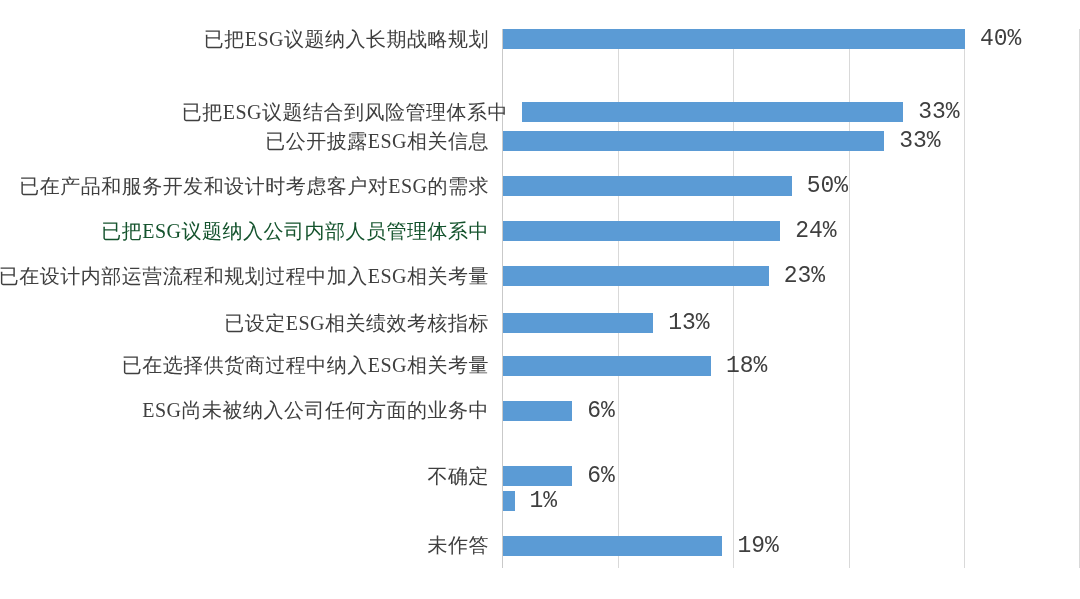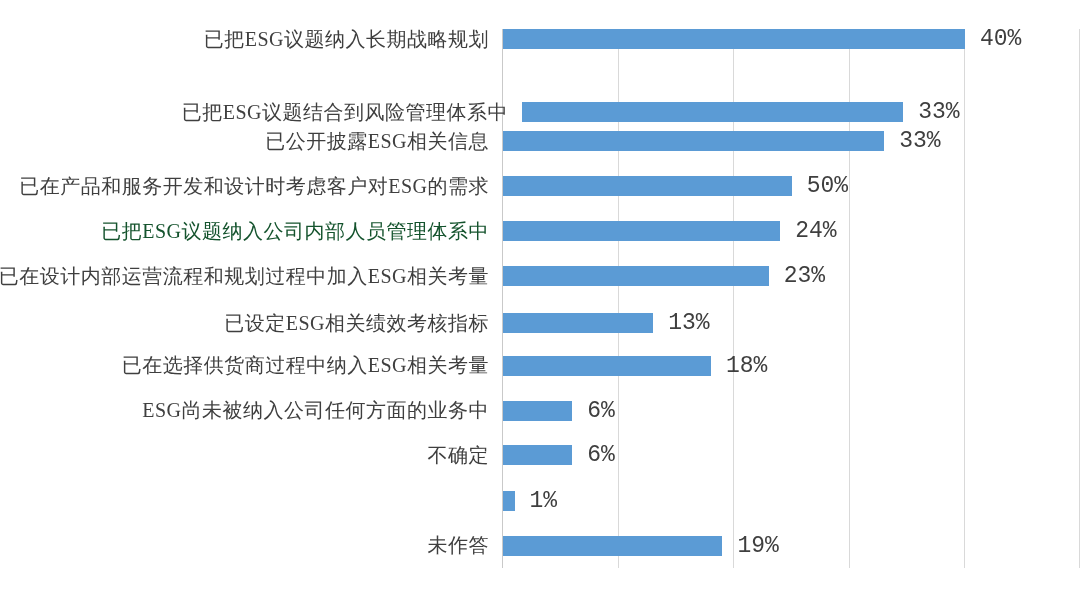--- a/index.html
+++ b/index.html
@@ -98,21 +98,21 @@
       <div class="chart-row" style="top: 343.417px; height: 44.9167px;">
         <div class="category-label" style="color: rgb(63, 63, 63);">已在选择供货商过程中纳入ESG相关考量</div>
         <div class="bar" style="left: 503px; width: 207.9px; background: rgb(91, 155, 213);"></div>
         <div class="value-label" style="left: 725.9px; color: rgb(63, 63, 63);">18%</div>
       </div>
       <div class="chart-row" style="top: 388.333px; height: 44.9167px;">
         <div class="category-label" style="color: rgb(63, 63, 63); text-align: center;">ESG尚未被纳入公司任何方面的业务中</div>
         <div class="bar" style="left: 503px; width: 69.3px; background: rgb(91, 155, 213);"></div>
         <div class="value-label" style="left: 587.3px; color: rgb(63, 63, 63);">6%</div>
       </div>
-      <div class="chart-row" style="top: 433px; height: 44.9167px;">
+      <div class="chart-row" style="top: 454px; height: 44.9167px;">
         <div class="category-label" style="color: rgb(63, 63, 63);">不确定</div>
         <div class="bar" style="left: 503px; width: 69.3px; background: rgb(91, 155, 213);"></div>
         <div class="value-label" style="left: 587.3px; color: rgb(63, 63, 63);">6%</div>
       </div>
       <div class="chart-row" style="top: 478.167px; height: 44.9167px;">
         <div class="bar" style="left: 503px; width: 11.55px; background: rgb(91, 155, 213);"></div>
         <div class="value-label" style="left: 529.55px; color: rgb(63, 63, 63);">1%</div>
       </div>
       <div class="chart-row" style="top: 523.083px; height: 44.9167px;">
         <div class="category-label" style="color: rgb(63, 63, 63); text-align: right;">未作答</div>

